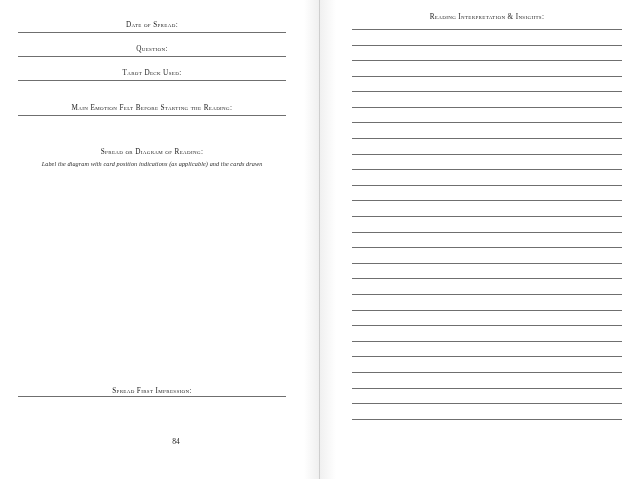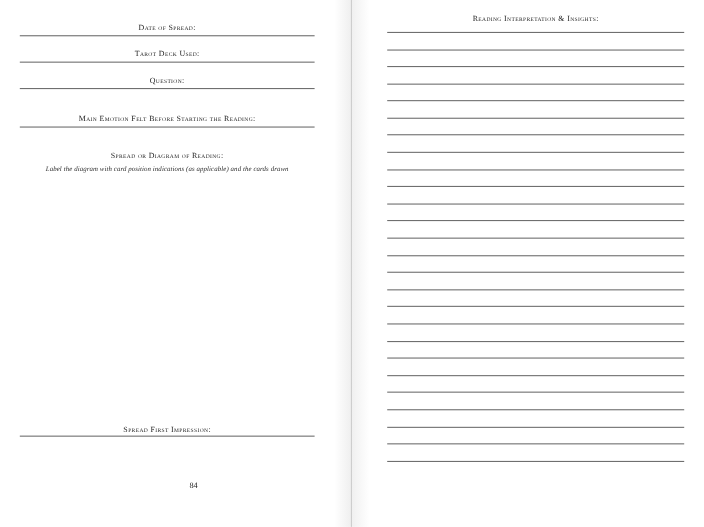--- a/index.html
+++ b/index.html
@@ -106,21 +106,21 @@
     letter-spacing: 0.1px;
     margin-top: 1px;
     line-height: 1.2;
   }
 
   
   .blk-date   { margin-top: 8px; }
   .blk-deck   { margin-top: 13px; }
   .blk-quest  { margin-top: 13px; }
   .blk-emo    { margin-top: 24px; }
-  .blk-spread { margin-top: 23px; }
+  .blk-spread { margin-top: 33px; }
   .blk-quick  { position: absolute; top: 374px; left: 0; width: 268px; }
 
   .right-lines {
     margin-top: 7px;
   }
   .right-lines .rule {
     margin-bottom: 14.6px;
   }
 
   .folio {
@@ -150,27 +150,27 @@
   <div class="gutter-shade-left"></div>
   <div class="gutter-shade-right"></div>
 
   <div class="content content-left">
 
     <div class="block blk-date">
       <div class="field-label">Date of Spread:</div>
       <div class="rule"></div>
     </div>
 
+    <div class="block blk-quest">
+      <div class="field-label">Question:</div>
+      <div class="rule"></div>
+    </div>
+
     <div class="block blk-deck">
       <div class="field-label">Tarot Deck Used:</div>
-      <div class="rule"></div>
-    </div>
-
-    <div class="block blk-quest">
-      <div class="field-label">Question:</div>
       <div class="rule"></div>
     </div>
 
     <div class="block blk-emo">
       <div class="field-label">Main Emotion Felt Before Starting the Reading:</div>
       <div class="rule"></div>
     </div>
 
     <div class="block blk-spread">
       <div class="field-label">Spread or Diagram of Reading:</div>

